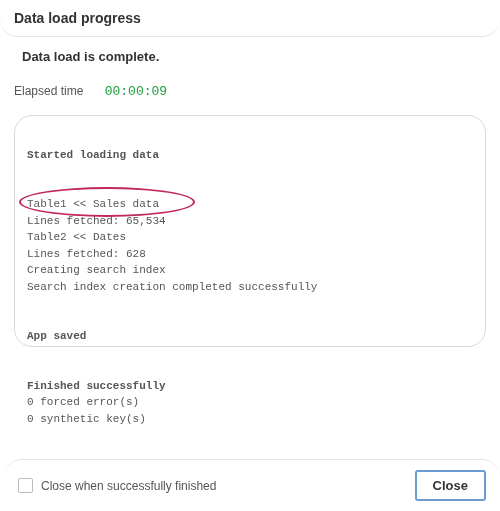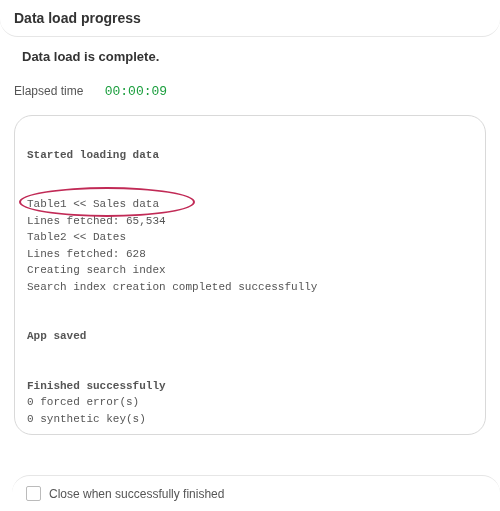--- a/index.html
+++ b/index.html
@@ -39,21 +39,21 @@
       margin-right: 18px;
     }
     .elapsed-row .time {
       font-family: "Courier New", monospace;
       color: #1a9e3d;
       font-size: 13px;
     }
     .log-container {
       margin: 6px 14px 0 14px;
       border: 1px solid #d9d9d9;
-      height: 320px;
+      height: 232px;
       padding: 14px 12px;
       position: relative;
       background: #fff;
     }
     .log {
       font-family: "Courier New", monospace;
       font-size: 11px;
       line-height: 1.5;
       color: #555;
       white-space: pre;
@@ -67,21 +67,21 @@
       top: 71px;
       width: 176px;
       height: 30px;
       border: 2px solid #c12a56;
       border-radius: 50% / 50%;
       pointer-events: none;
     }
     .footer {
       position: absolute;
       bottom: 0;
-      left: 12px;
+      left: 4px;
       right: 0;
       border-top: 1px solid #e6e6e6;
       padding: 10px 14px;
       display: flex;
       align-items: center;
       justify-content: space-between;
       background: #fff;
     }
     .checkbox-wrap {
       display: flex;
@@ -146,13 +146,14 @@
 <span>0 synthetic key(s)</span>
 </div>
   <div class="highlight-ring"></div>
 </div>
 
 <div class="footer">
   <div class="checkbox-wrap">
     <div class="checkbox"></div>
     <span>Close when successfully finished</span>
   </div>
+  <button class="close-btn">Close</button>
 </div>
 
 </body></html>

